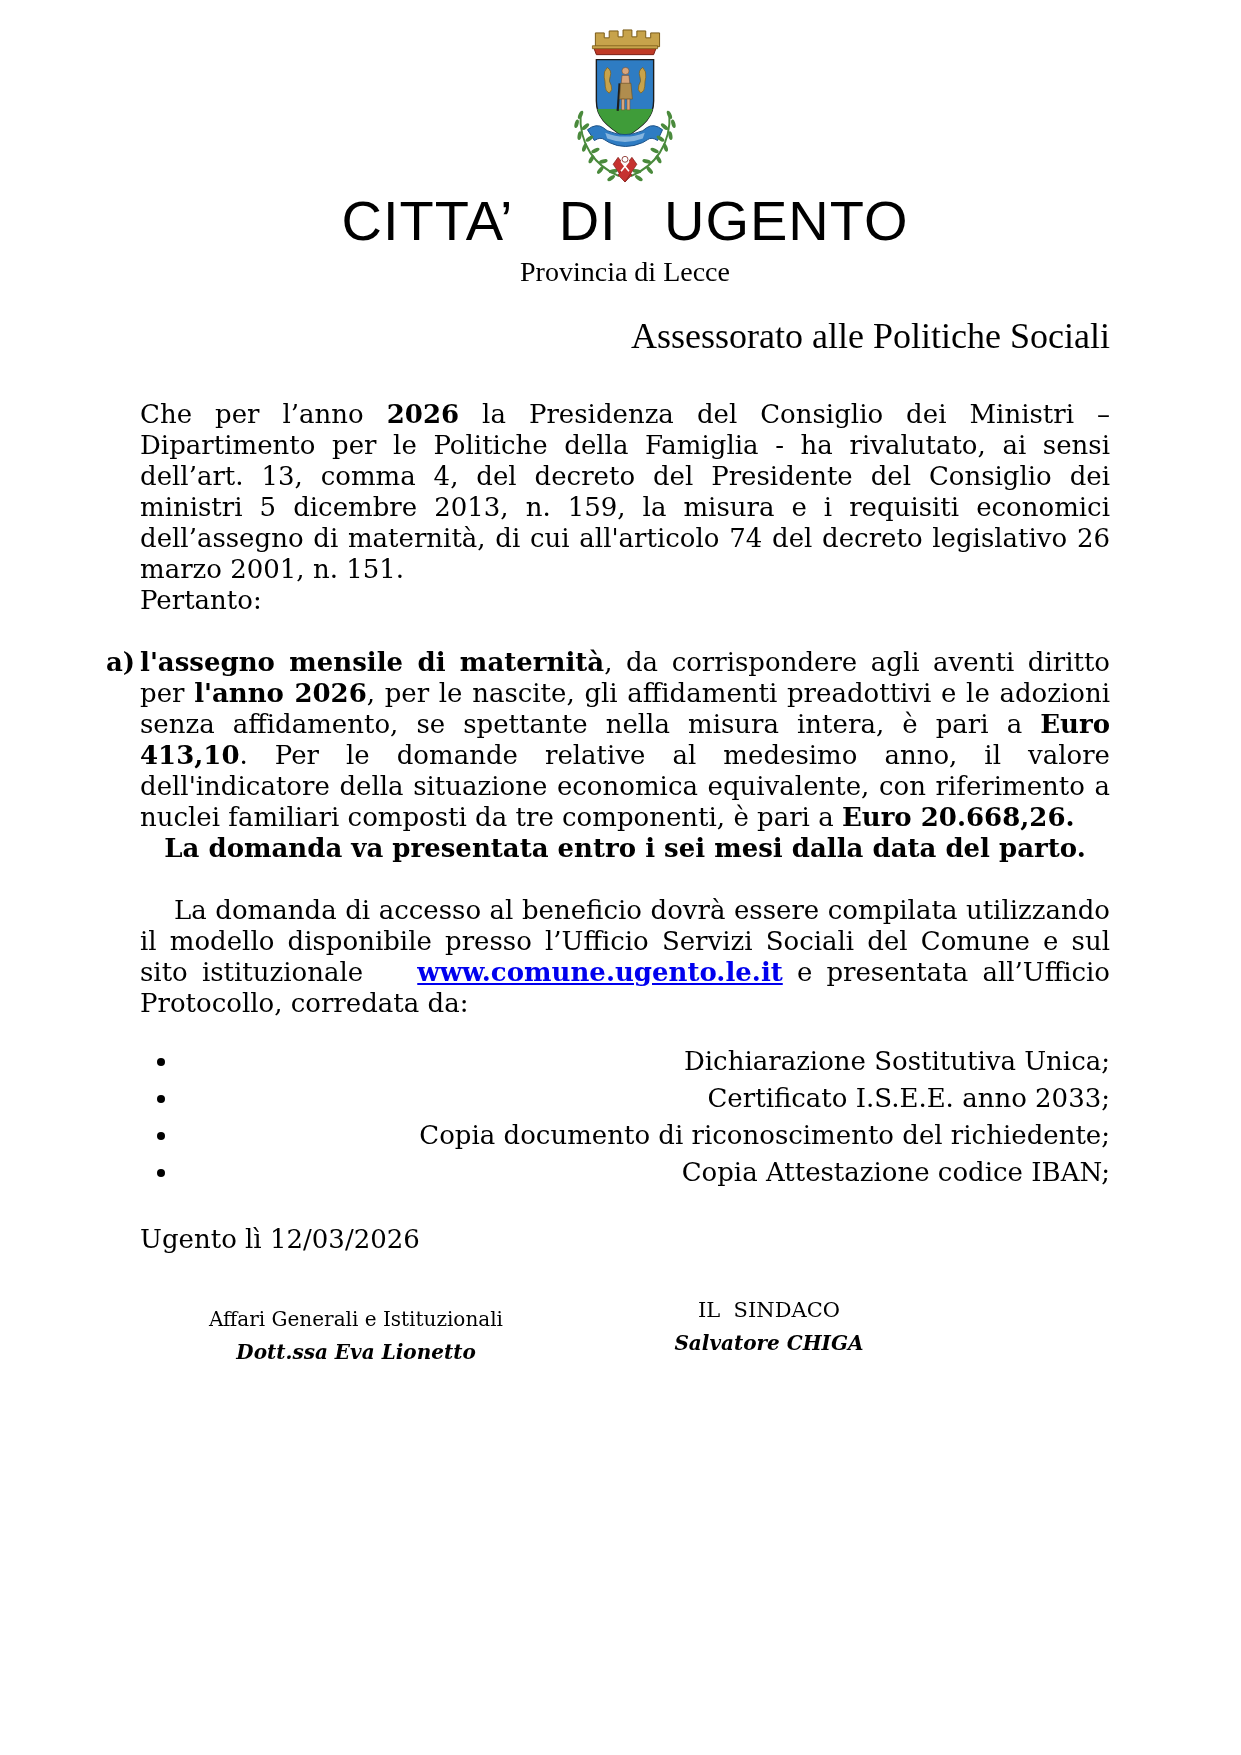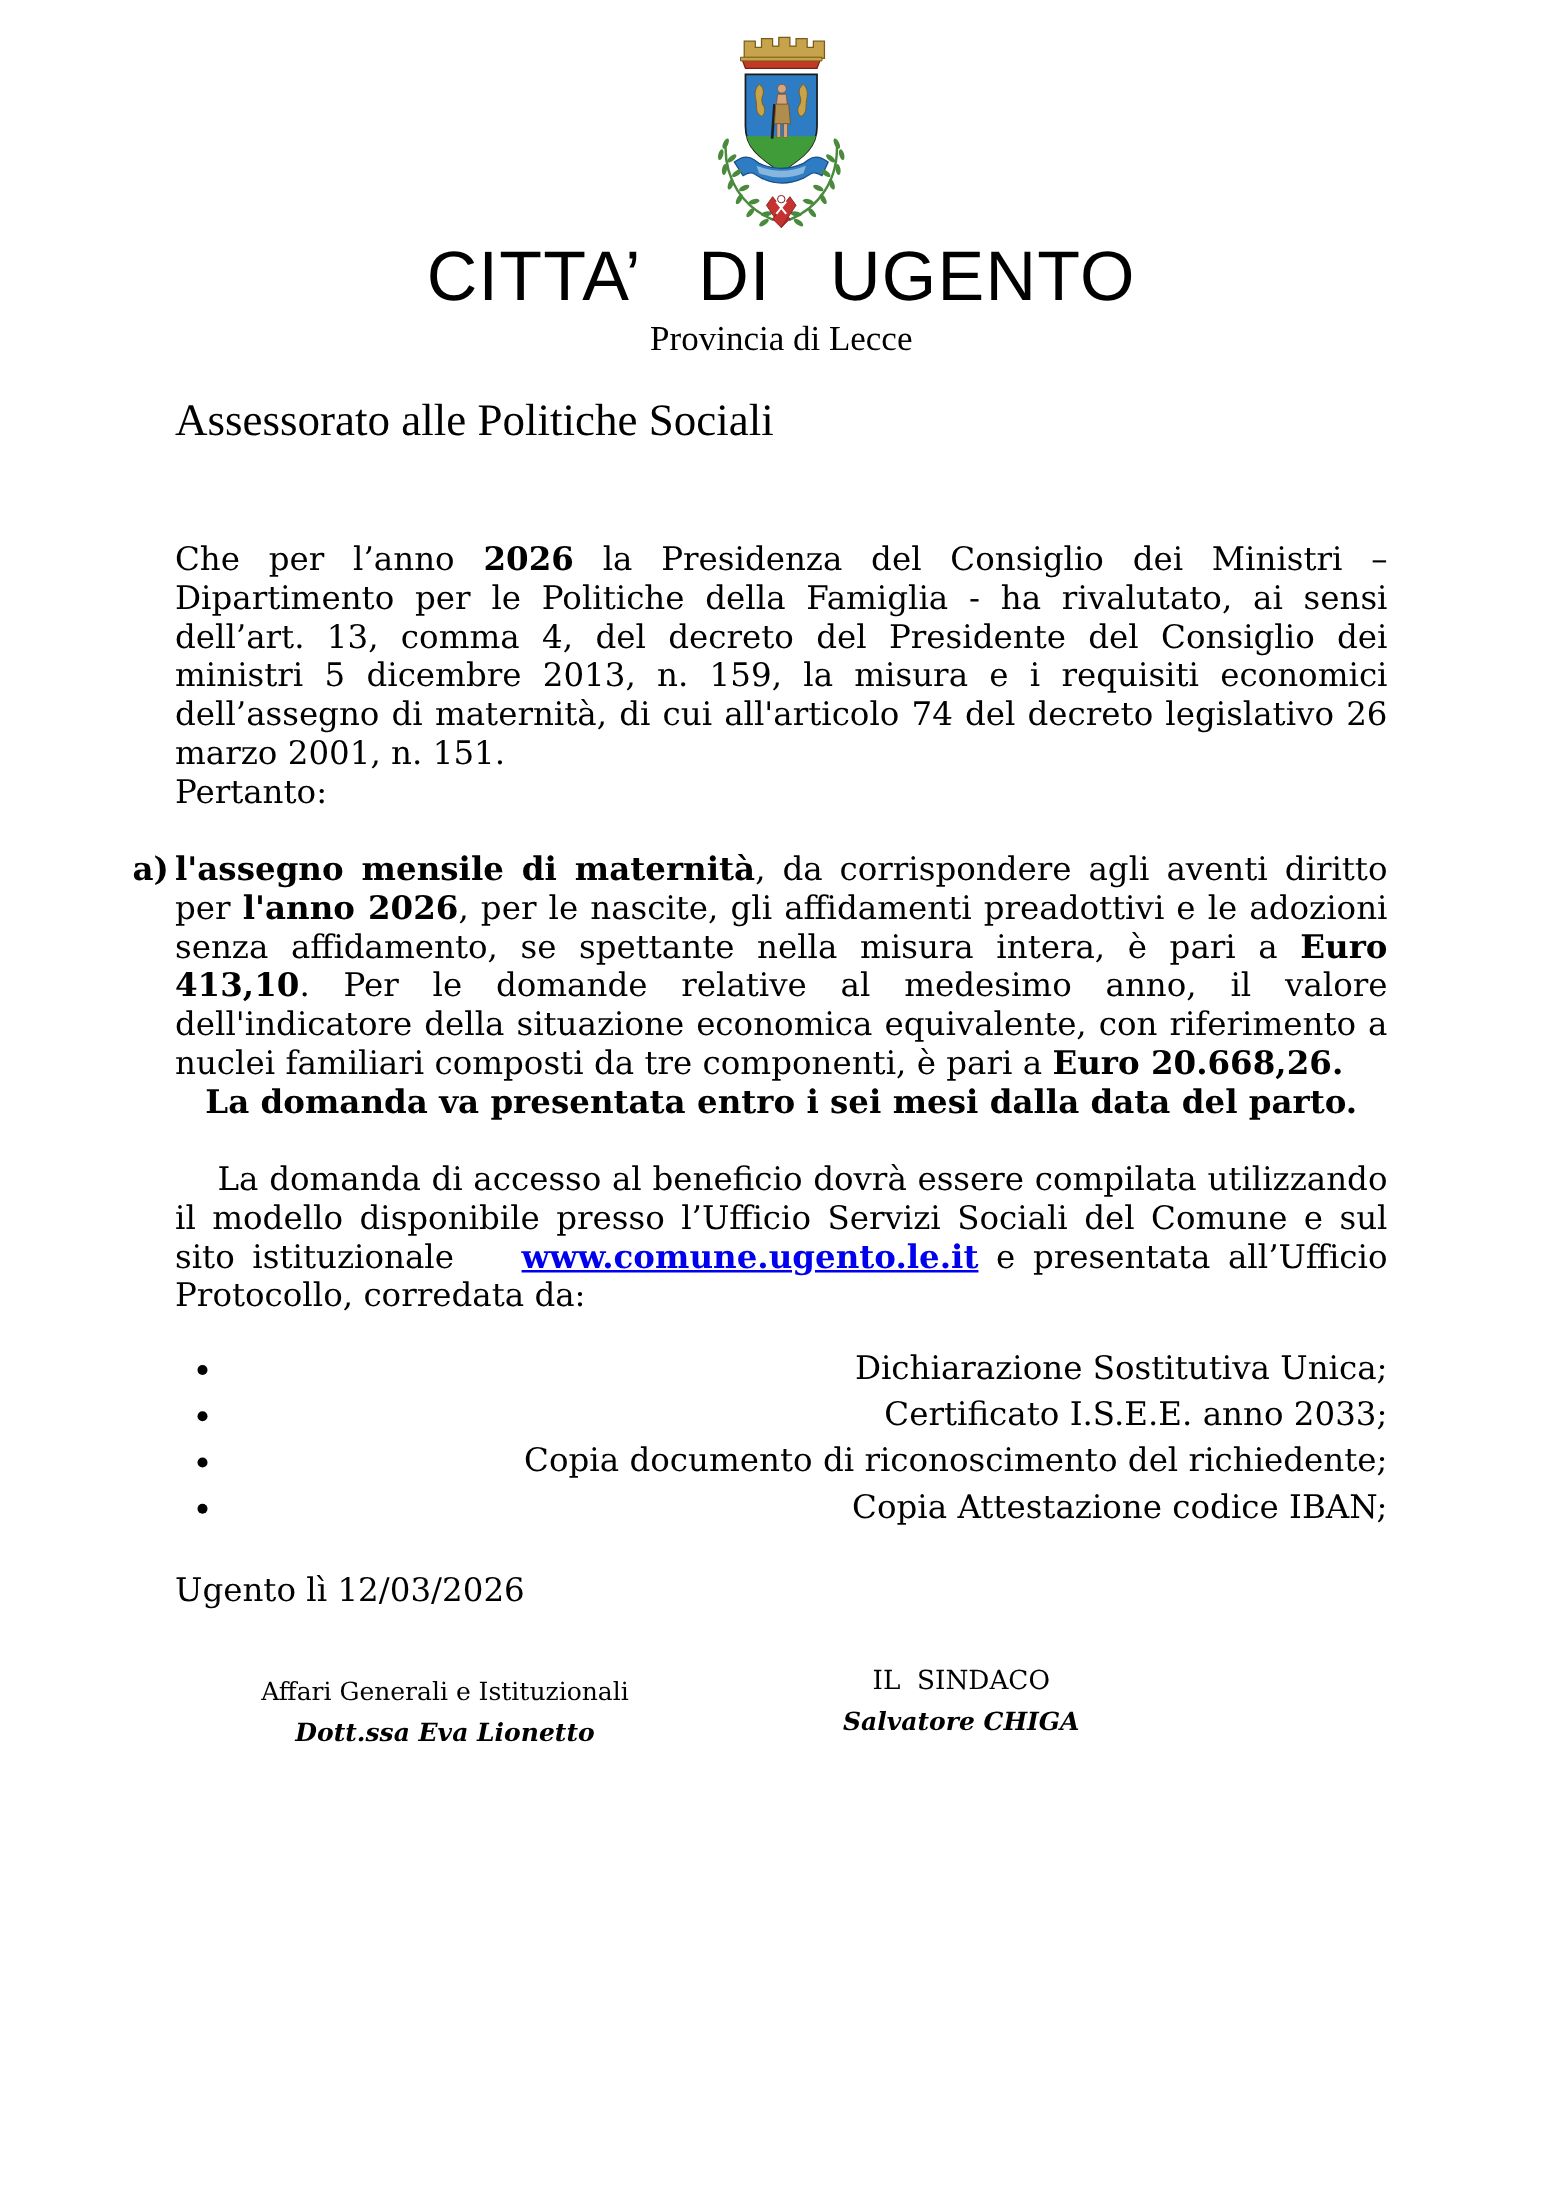--- a/index.html
+++ b/index.html
@@ -17,28 +17,28 @@
     font-size:56px;line-height:1.05;
     text-align:center;word-spacing:0.55em;letter-spacing:1px;
     margin-top:4px;
   }
   .subtitle{
     font-family:"Liberation Serif",serif;
     font-size:28px;text-align:center;margin-top:5px;
   }
   .dept{
     font-family:"Liberation Serif",serif;
-    font-size:36px;text-align:left;margin-top:27px;
+    font-size:36px;text-align:right;margin-top:27px;
   }
   .informa{
     font-size:29px;font-weight:bold;text-align:center;
     margin-top:32px;letter-spacing:0.5px;
   }
   .body-text{font-size:26px;line-height:31px;text-align:justify;}
-  .para-intro{margin-top:76px;}
+  .para-intro{margin-top:42px;}
   .pertanto-line{text-align:left;}
   .item-a{margin-top:31px;position:relative;}
   .item-a .marker{position:absolute;left:-34px;top:0;font-weight:bold;}
   .b{font-weight:bold;}
   .bold-line{font-weight:bold;text-align:center;}
   .para-request{margin-top:31px;text-indent:34px;}
   ul.attachments{margin:27px 0 0 0;padding-left:40px;list-style:disc;}
   ul.attachments li{margin-bottom:6px;text-align:right;font-size:26px;line-height:31px;}
   .dateline{margin-top:36px;font-size:26px;}
   .sig-row{display:flex;margin-top:44px;}

